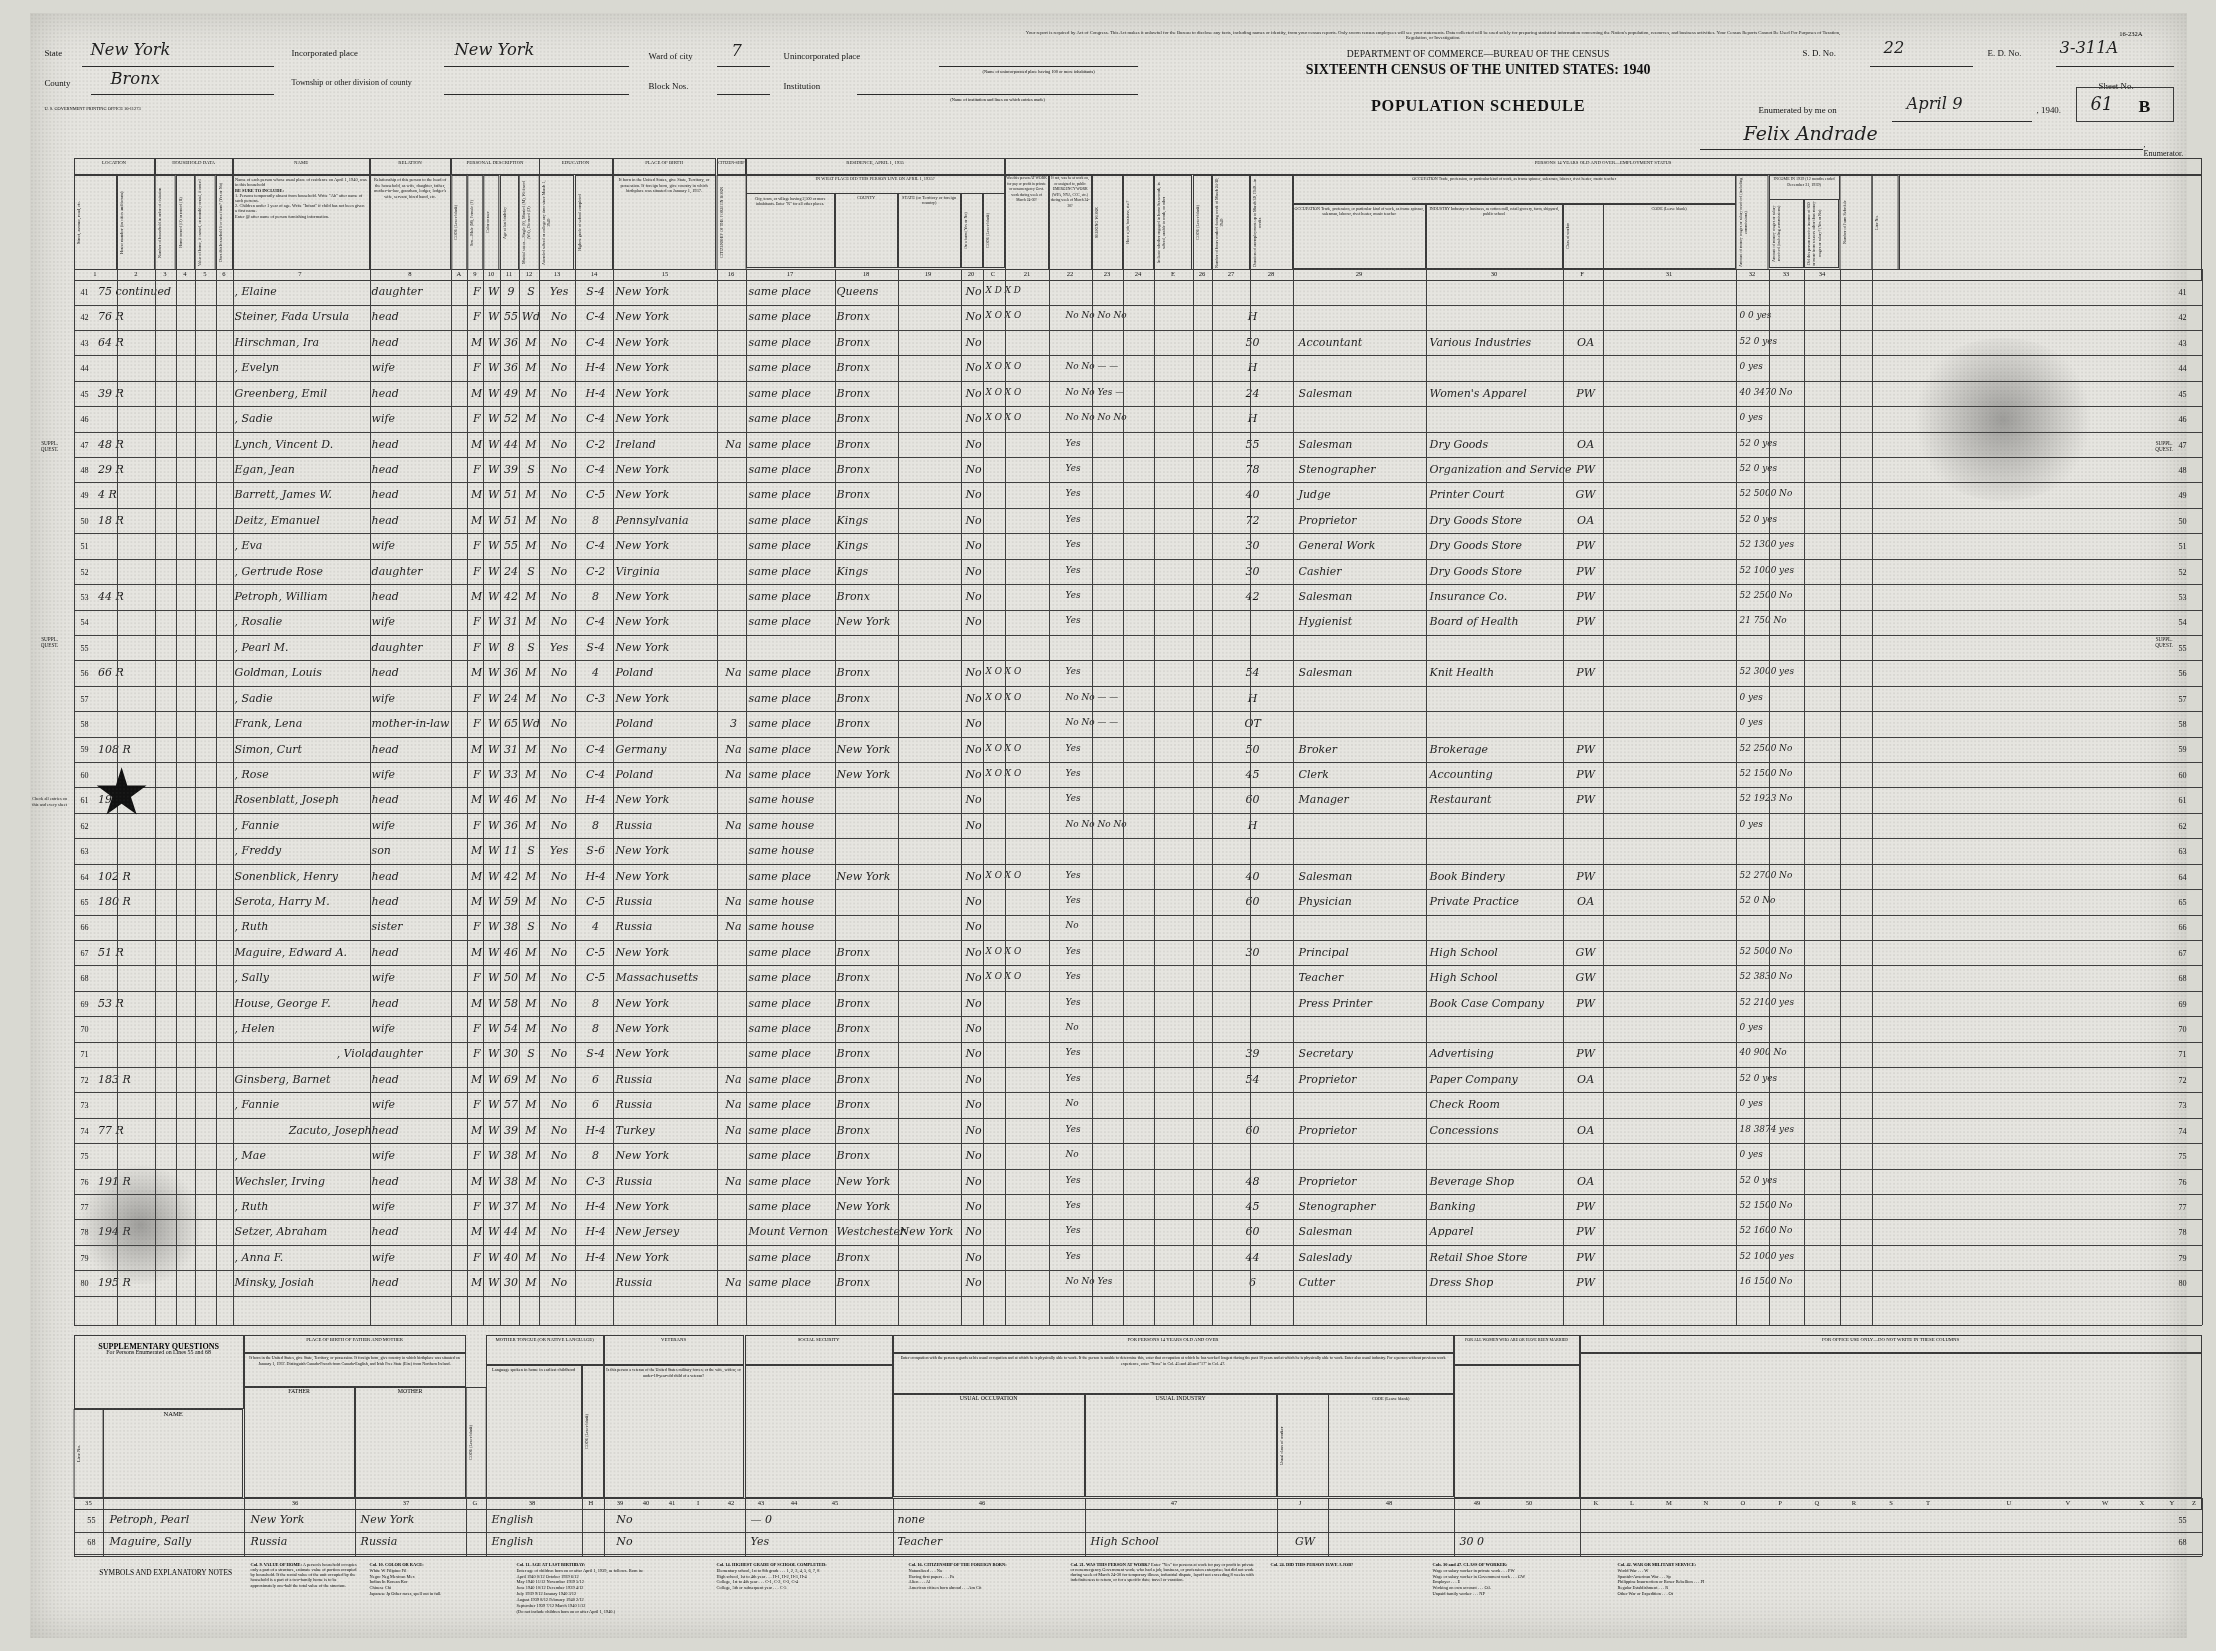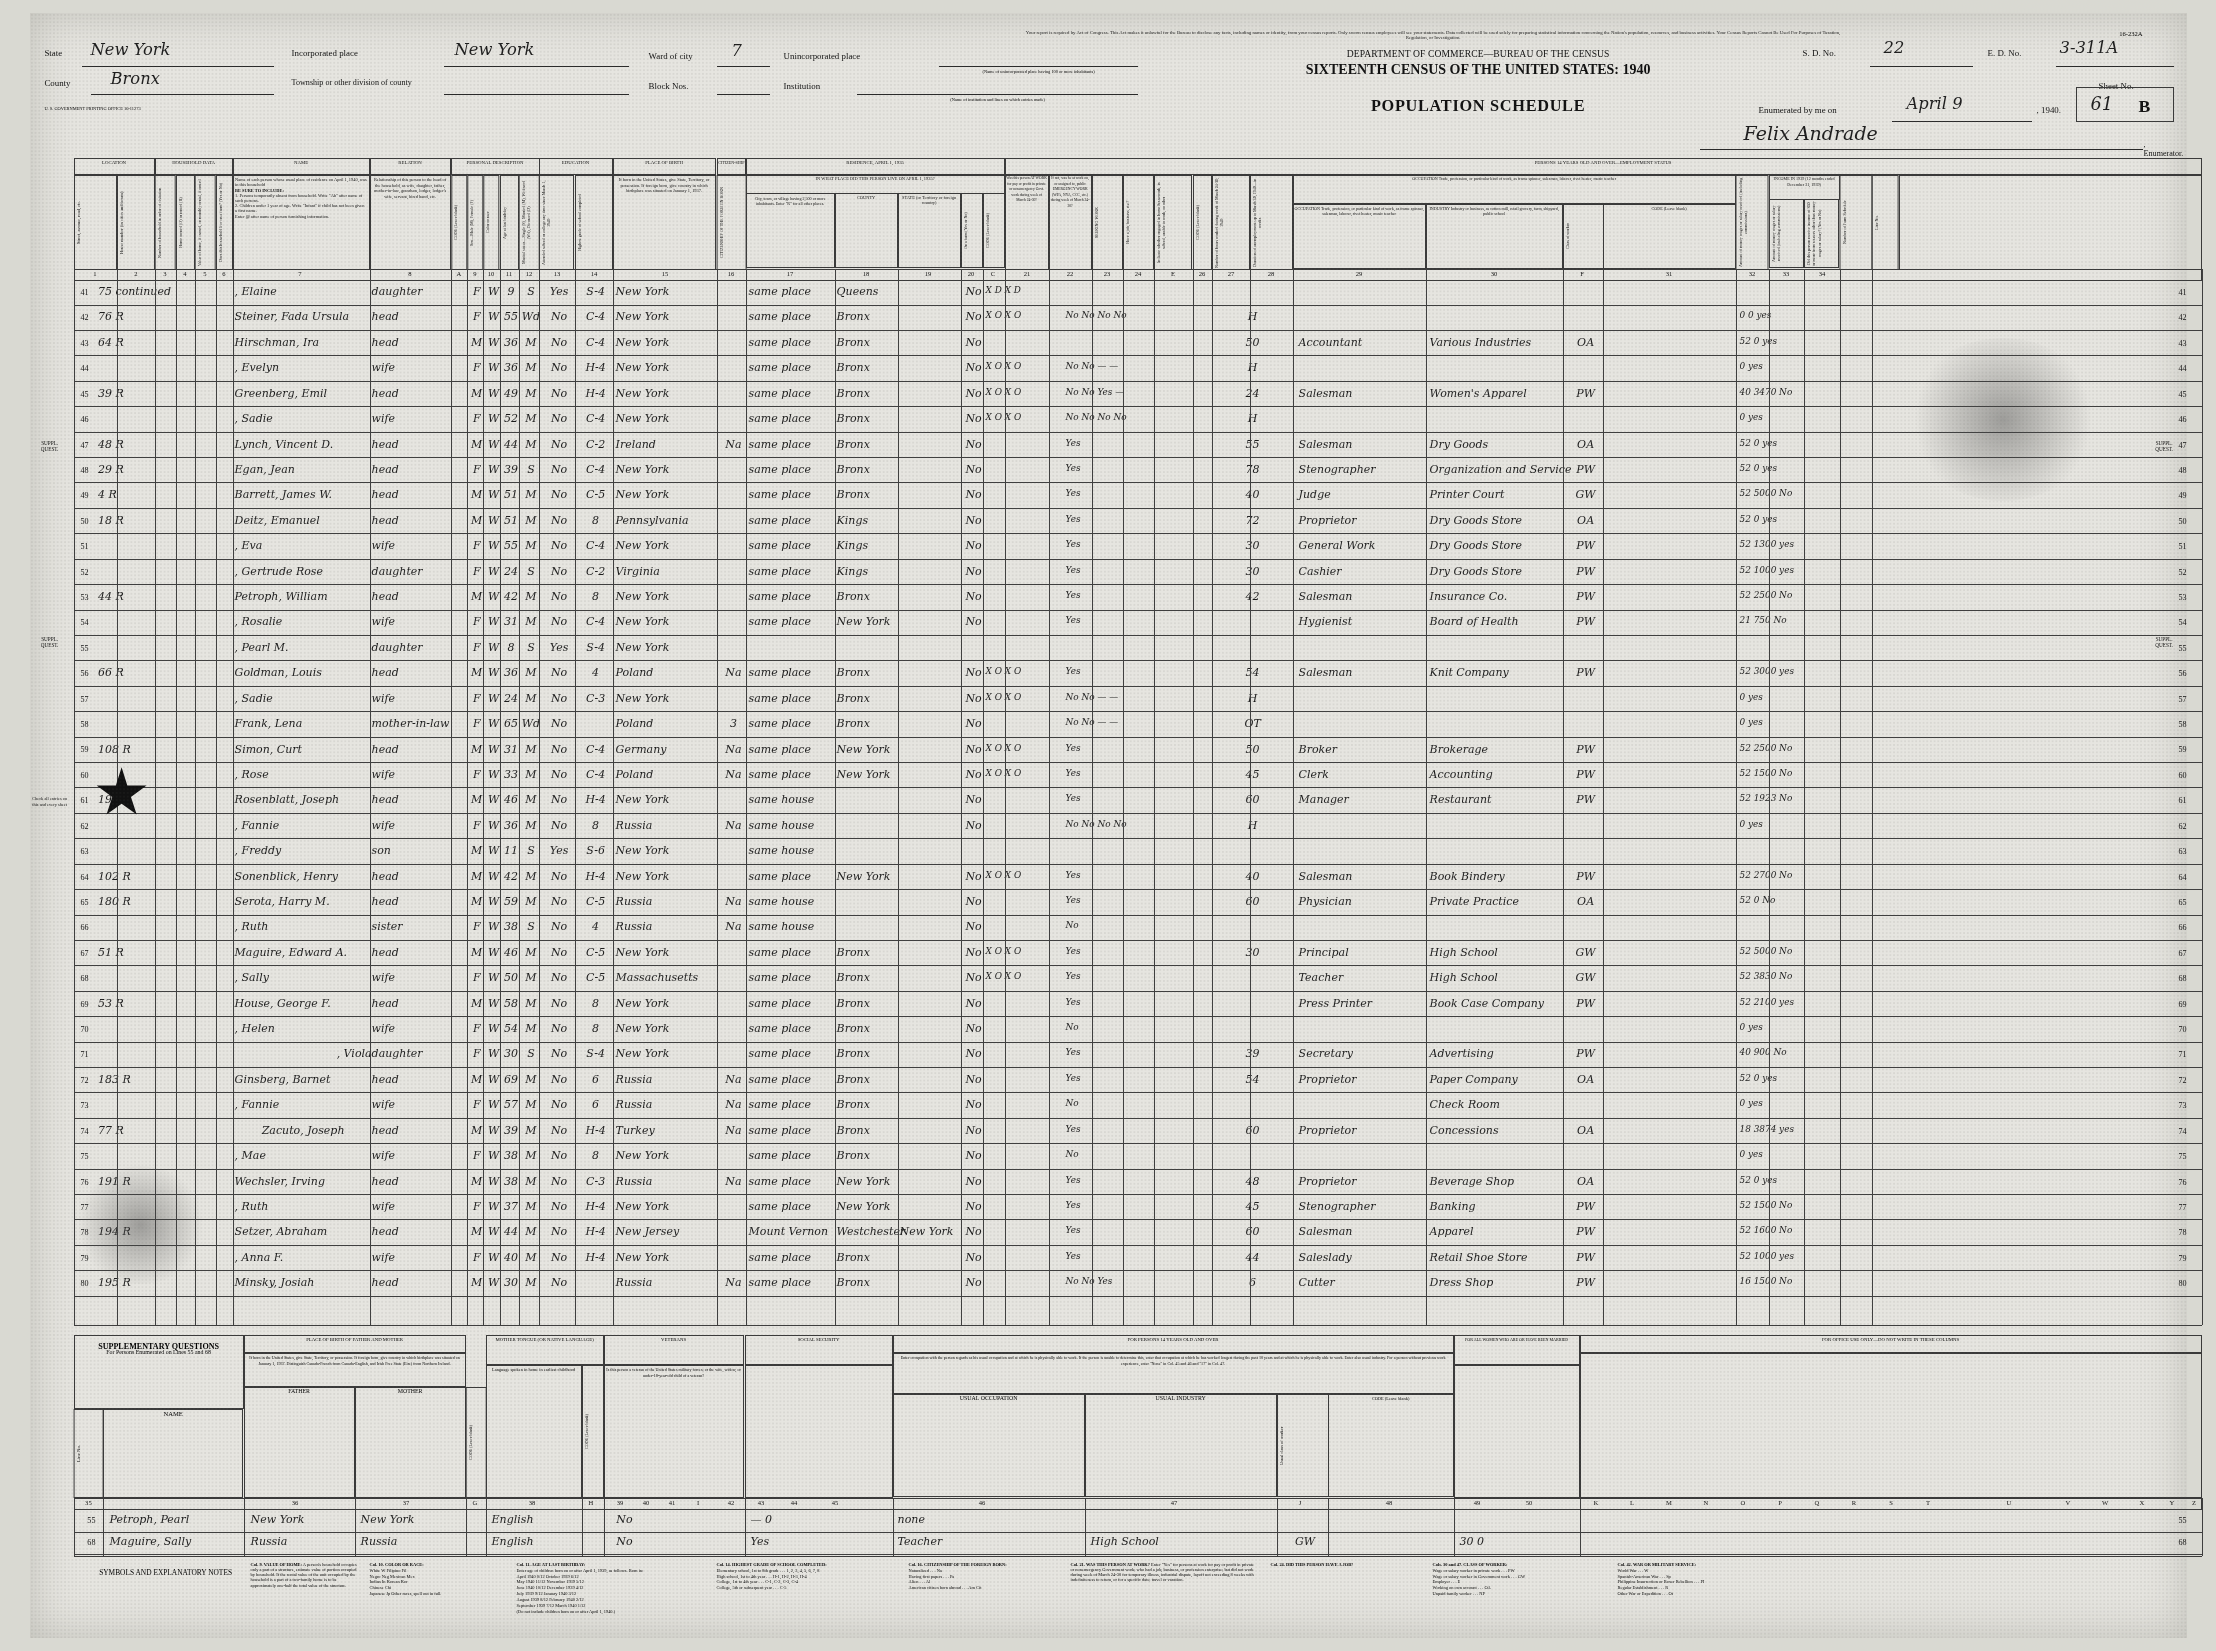--- a/index.html
+++ b/index.html
@@ -567,21 +567,21 @@
             <div class="rowtxt" style="left: 503px; top: 508px; width: 38px; text-align: center;">4</div>
             <div class="rowtxt" style="left: 542px; top: 508px; width: 103px; text-align: left;">Poland</div>
             <div class="rowtxt" style="left: 645px; top: 508px; width: 29.6px; text-align: center;">Na</div>
             <div class="rowtxt" style="left: 675px; top: 508px; width: 89px; text-align: left;">same place</div>
             <div class="rowtxt" style="left: 763px; top: 508px; width: 63px; text-align: left;">Bronx</div>
             <div class="rowtxt" style="left: 889px; top: 508px; width: 22px; text-align: center;">No</div>
             <div class="rowtxt" style="left: 912px; top: 508px; width: 81px; text-align: left; font-size: 8.9px;">X O X O</div>
             <div class="rowtxt" style="left: 992px; top: 508px; width: 133px; text-align: left; font-size: 8.9px;">Yes</div>
             <div class="rowtxt" style="left: 1140px; top: 508px; width: 78px; text-align: center;">54</div>
             <div class="rowtxt" style="left: 1225px; top: 508px; width: 129px; text-align: left;">Salesman</div>
-            <div class="rowtxt" style="left: 1356px; top: 508px; width: 134px; text-align: left;">Knit Company</div>
+            <div class="rowtxt" style="left: 1356px; top: 508px; width: 134px; text-align: left;">Knit Health</div>
             <div class="rowtxt" style="left: 1492px; top: 508px; width: 40px; text-align: center;">PW</div>
             <div class="rowtxt" style="left: 1666px; top: 508px; width: 170px; text-align: left; font-size: 8.9px;">52  3000  yes</div>
             <div class="rn" style="left: 2098px; top: 511px; width: 22px; font-size: 8.1px;">56</div>
           </div>
           <div class="hline" style="left: 0px; top: 553px; width: 2128px;"></div>
           <div>
             <div class="rn" style="left: 0px; top: 537px; width: 22px; font-size: 8.1px;">57</div>
             <div class="rowtxt" style="left: 161px; top: 534px; width: 137px; text-align: left;">, Sadie</div>
             <div class="rowtxt" style="left: 298px; top: 534px; width: 81px; text-align: left;">wife</div>
             <div class="rowtxt" style="left: 395px; top: 534px; width: 16.3px; text-align: center;">F</div>
@@ -952,21 +952,21 @@
             <div class="rowtxt" style="left: 889px; top: 940px; width: 22px; text-align: center;">No</div>
             <div class="rowtxt" style="left: 992px; top: 940px; width: 133px; text-align: left; font-size: 8.9px;">No</div>
             <div class="rowtxt" style="left: 1356px; top: 940px; width: 134px; text-align: left;">Check Room</div>
             <div class="rowtxt" style="left: 1666px; top: 940px; width: 170px; text-align: left; font-size: 8.9px;">0   yes</div>
             <div class="rn" style="left: 2098px; top: 943px; width: 22px; font-size: 8.1px;">73</div>
           </div>
           <div class="hline" style="left: 0px; top: 985px; width: 2128px;"></div>
           <div>
             <div class="rn" style="left: 0px; top: 969px; width: 22px; font-size: 8.1px;">74</div>
             <div class="rowtxt" style="left: 24.4px; top: 966px; width: 59px; text-align: left;">77 R</div>
-            <div class="rowtxt" style="left: 161px; top: 966px; width: 137px; text-align: center;">Zacuto, Joseph</div>
+            <div class="rowtxt" style="left: 161px; top: 966px; width: 137px; text-align: right;">Zacuto, Joseph</div>
             <div class="rowtxt" style="left: 298px; top: 966px; width: 81px; text-align: left;">head</div>
             <div class="rowtxt" style="left: 395px; top: 966px; width: 16.3px; text-align: center;">M</div>
             <div class="rowtxt" style="left: 412px; top: 966px; width: 16.3px; text-align: center;">W</div>
             <div class="rowtxt" style="left: 428px; top: 966px; width: 19px; text-align: center;">39</div>
             <div class="rowtxt" style="left: 447px; top: 966px; width: 20.7px; text-align: center;">M</div>
             <div class="rowtxt" style="left: 468px; top: 966px; width: 35px; text-align: center;">No</div>
             <div class="rowtxt" style="left: 503px; top: 966px; width: 38px; text-align: center;">H-4</div>
             <div class="rowtxt" style="left: 542px; top: 966px; width: 103px; text-align: left;">Turkey</div>
             <div class="rowtxt" style="left: 645px; top: 966px; width: 29.6px; text-align: center;">Na</div>
             <div class="rowtxt" style="left: 675px; top: 966px; width: 89px; text-align: left;">same place</div>

